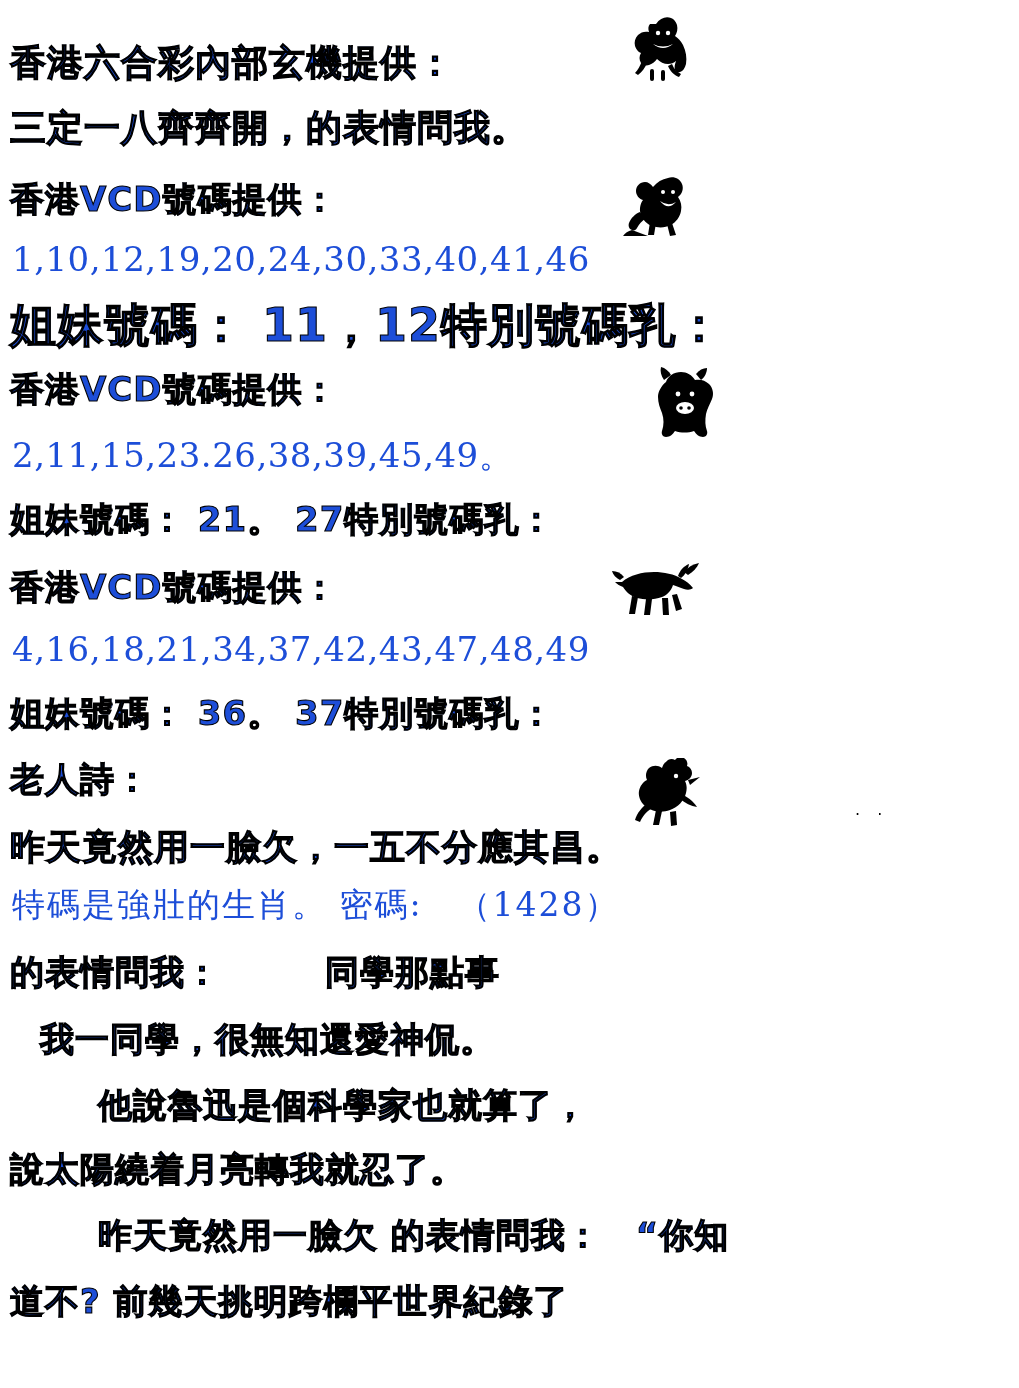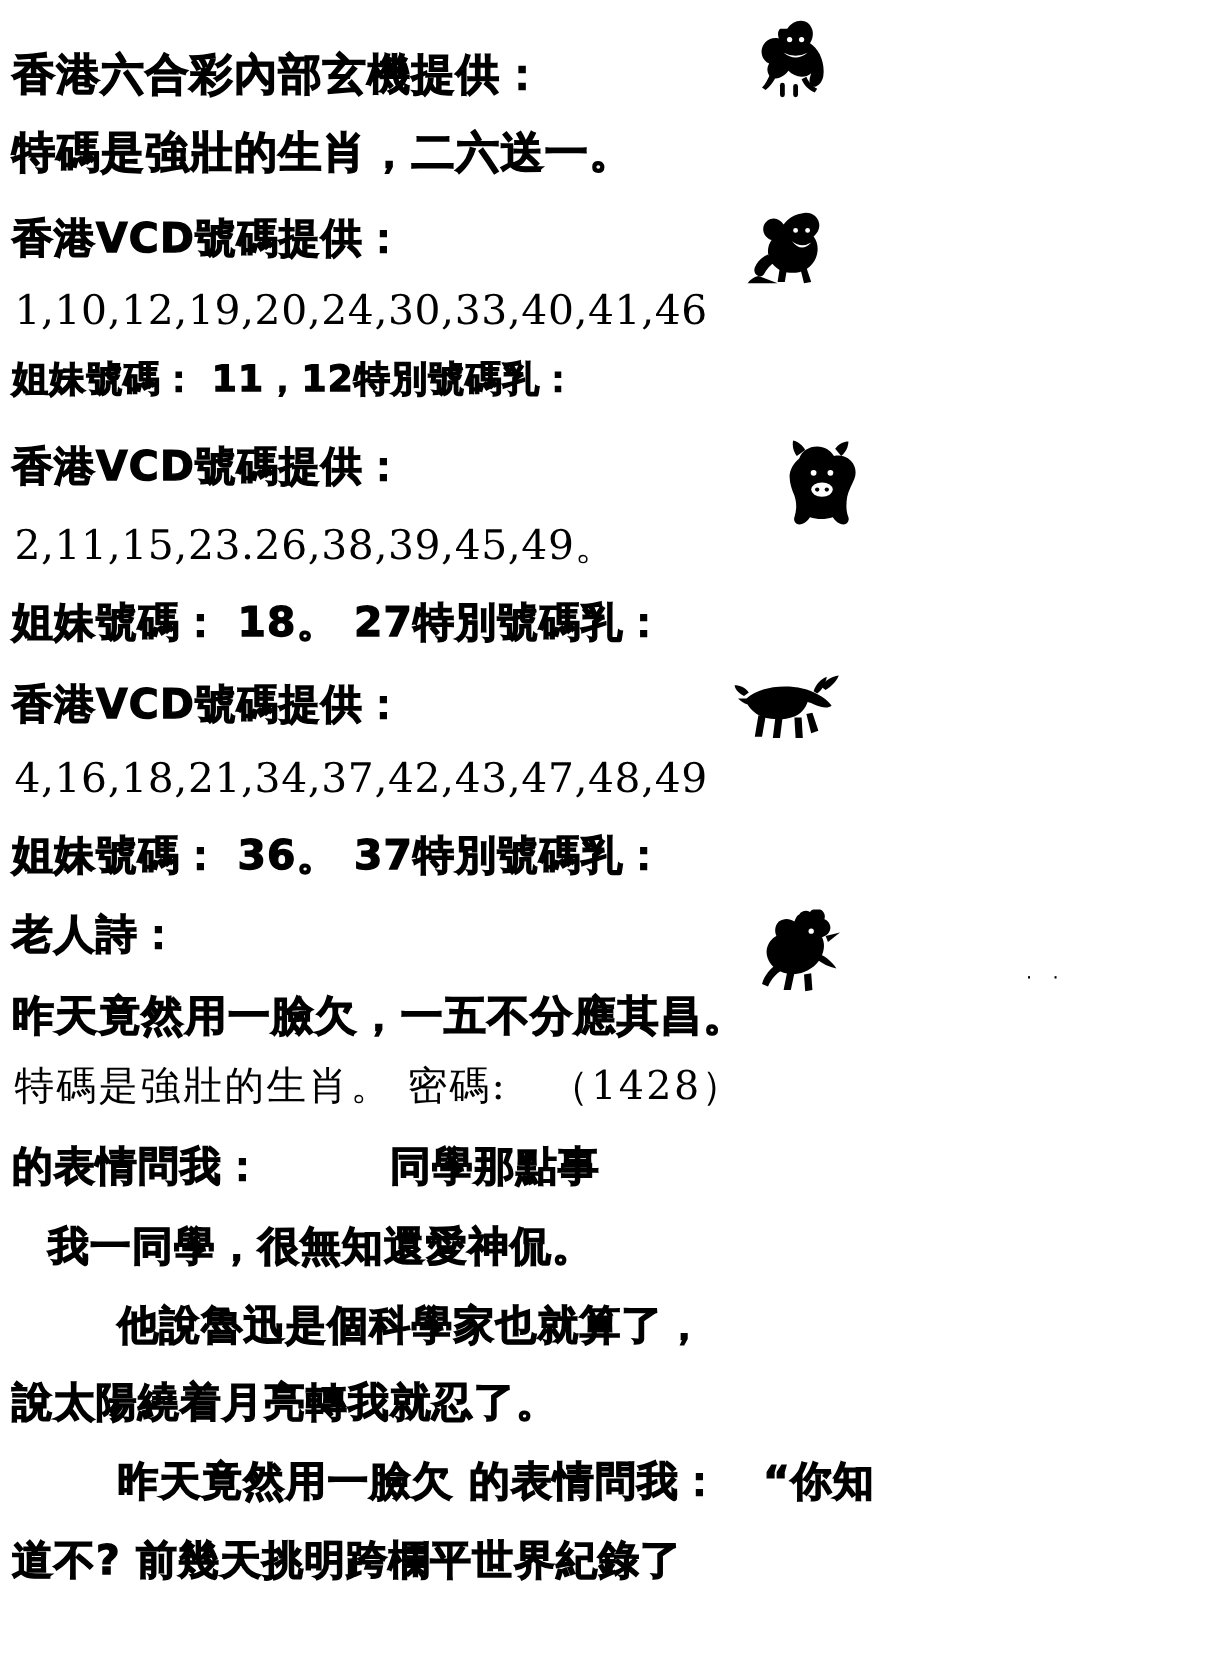--- a/index.html
+++ b/index.html
@@ -19,21 +19,21 @@
   .page {
     position: relative;
     width: 1019px;
     height: 1388px;
   }
 
   
   .line {
     position: absolute;
     white-space: nowrap;
-    color: #000000;
+    color: #1d4ed8;
     line-height: 1;
   }
 
   
   .cjk-bold {
     font-family: "DejaVu Sans", "Liberation Sans", sans-serif;
     font-weight: bold;
     font-size: 35px;
     letter-spacing: 1px;
     -webkit-text-stroke: 1.1px #000;
@@ -71,33 +71,33 @@
     color: #000;
   }
 </style>
 </head>
 <body>
 
 <div class="page">
 
   <div class="line cjk-bold" style="left:10px; top:45px; font-size:36px;">香港六合彩內部玄機提供：</div>
 
-  <div class="line cjk-bold" style="left:10px; top:110px; font-size:36px;">特碼是強壯的生肖，二六送一。</div>
+  <div class="line cjk-bold" style="left:10px; top:110px; font-size:36px;">三定一八齊齊開，的表情問我。</div>
 
   <div class="line cjk-bold" style="left:10px; top:182px; font-size:34px;">香港VCD號碼提供：</div>
 
   <div class="line num-line" style="left:12px; top:242px;">1,10,12,19,20,24,30,33,40,41,46</div>
 
-  <div class="line cjk-bold" style="left:10px; top:302px; font-size:30px;text-align:right;">姐妹號碼： 11，12特別號碼乳：</div>
+  <div class="line cjk-bold" style="left:10px; top:302px; font-size:46px;text-align:right;">姐妹號碼： 11，12特別號碼乳：</div>
 
   <div class="line cjk-bold" style="left:10px; top:372px; font-size:34px;">香港VCD號碼提供：</div>
 
   <div class="line num-line" style="left:12px; top:438px;">2,11,15,23.26,38,39,45,49。</div>
 
-  <div class="line cjk-bold" style="left:10px; top:502px; font-size:34px;">姐妹號碼： 18。 27特別號碼乳：</div>
+  <div class="line cjk-bold" style="left:10px; top:502px; font-size:34px;">姐妹號碼： 21。 27特別號碼乳：</div>
 
   <div class="line cjk-bold" style="left:10px; top:570px; font-size:34px;">香港VCD號碼提供：</div>
 
   <div class="line num-line" style="left:12px; top:632px;">4,16,18,21,34,37,42,43,47,48,49</div>
 
   <div class="line cjk-bold" style="left:10px; top:696px; font-size:34px;">姐妹號碼： 36。 37特別號碼乳：</div>
 
   <div class="line cjk-bold" style="left:10px; top:762px; font-size:34px;">老人詩：</div>
 
   <div class="line cjk-bold" style="left:10px; top:830px; font-size:35px;">昨天竟然用一臉欠，一五不分應其昌。</div>

